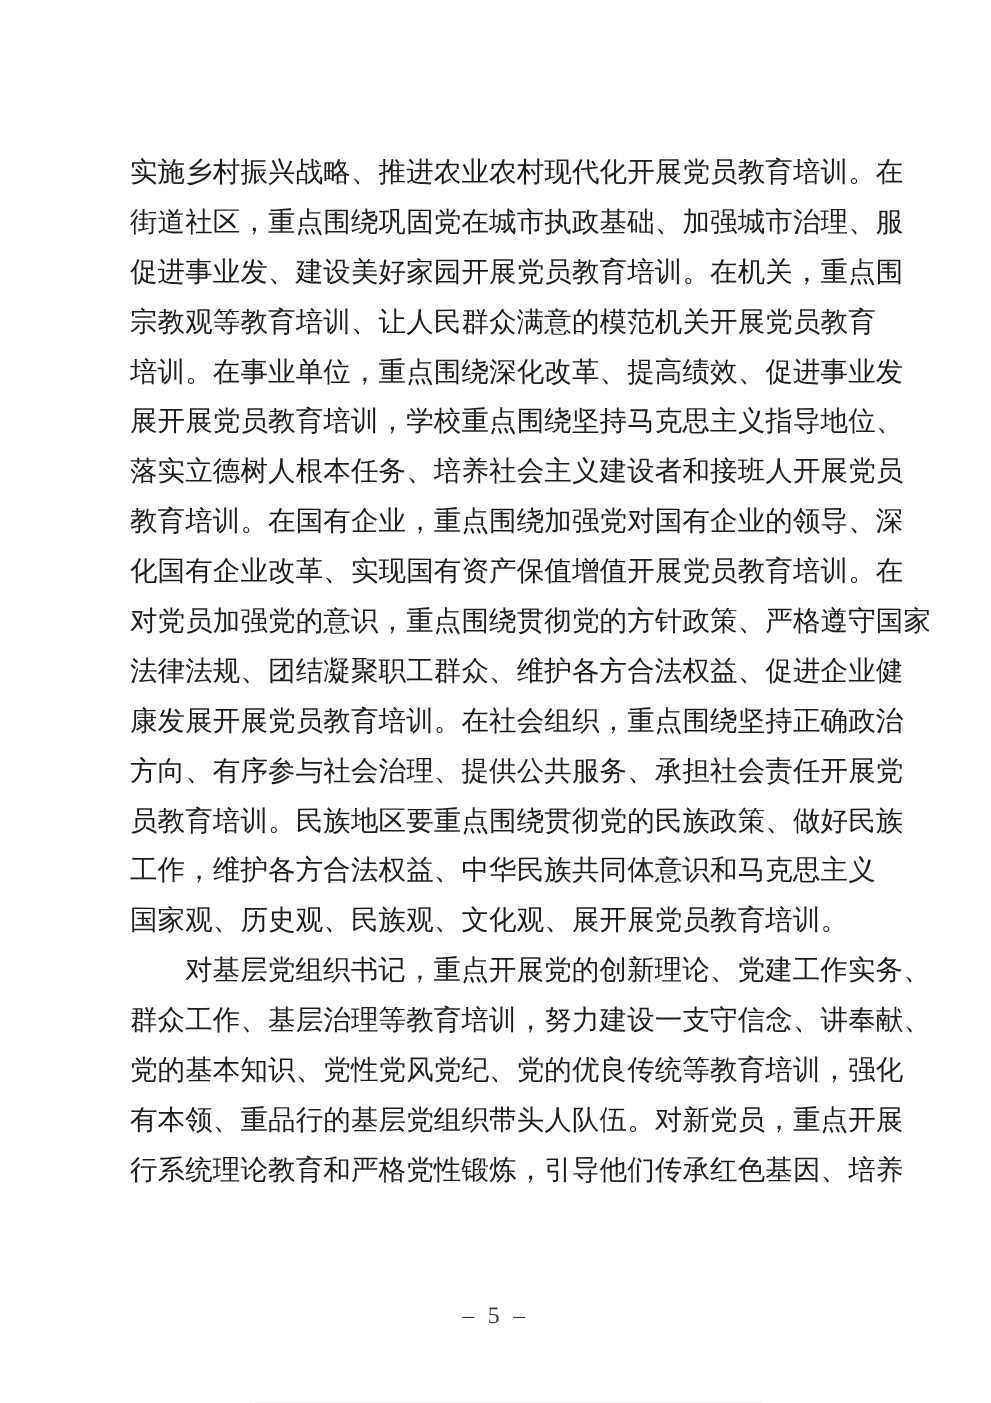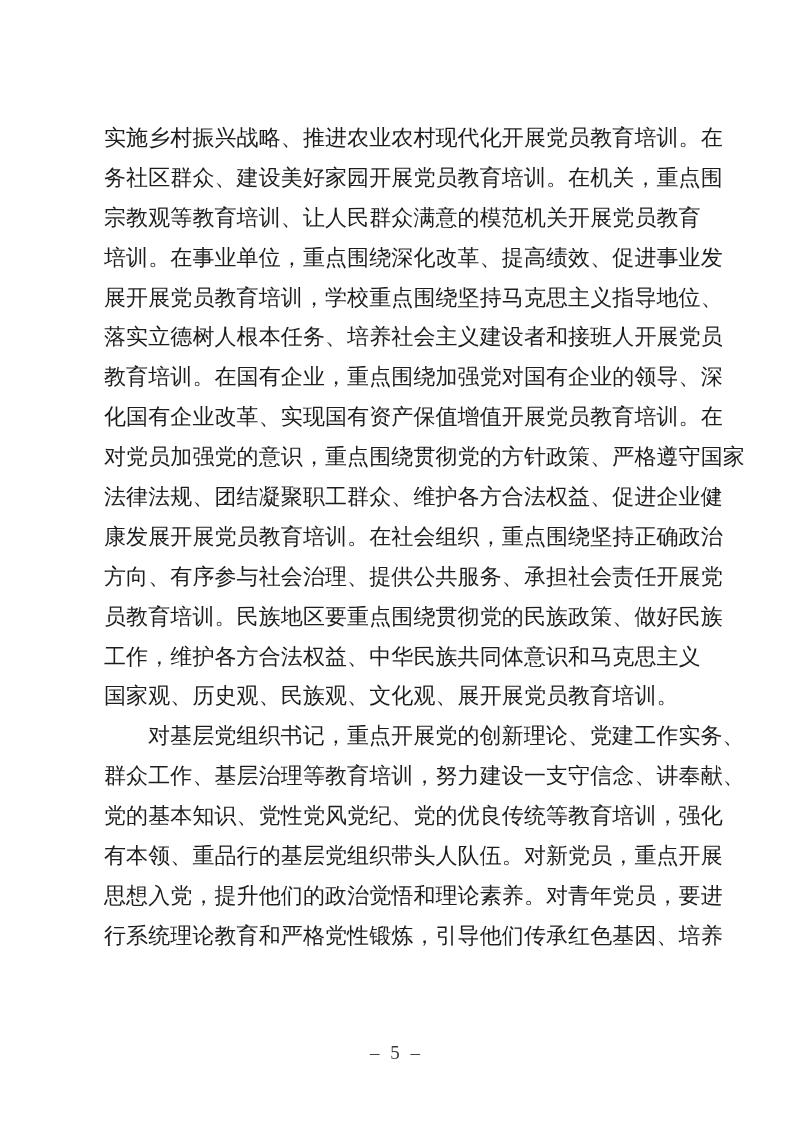--- a/index.html
+++ b/index.html
@@ -47,41 +47,41 @@
 </style>
 </head>
 <body>
 
 <div class="page">
 
   <div class="text-block">
 
     <div>
       <div class="line">实施乡村振兴战略、推进农业农村现代化开展党员教育培训。在</div>
-      <div class="line">务社区群众、建设美好家园开展党员教育培训。在机关，重点围</div>
+      <div class="line">街道社区，重点围绕巩固党在城市执政基础、加强城市治理、服</div>
+      <div class="line">促进事业发、建设美好家园开展党员教育培训。在机关，重点围</div>
       <div class="line">宗教观等教育培训、让人民群众满意的模范机关开展党员教育</div>
       <div class="line">培训。在事业单位，重点围绕深化改革、提高绩效、促进事业发</div>
       <div class="line">展开展党员教育培训，学校重点围绕坚持马克思主义指导地位、</div>
       <div class="line">落实立德树人根本任务、培养社会主义建设者和接班人开展党员</div>
       <div class="line">教育培训。在国有企业，重点围绕加强党对国有企业的领导、深</div>
       <div class="line">化国有企业改革、实现国有资产保值增值开展党员教育培训。在</div>
       <div class="line">对党员加强党的意识，重点围绕贯彻党的方针政策、严格遵守国家</div>
       <div class="line">法律法规、团结凝聚职工群众、维护各方合法权益、促进企业健</div>
       <div class="line">康发展开展党员教育培训。在社会组织，重点围绕坚持正确政治</div>
       <div class="line">方向、有序参与社会治理、提供公共服务、承担社会责任开展党</div>
       <div class="line">员教育培训。民族地区要重点围绕贯彻党的民族政策、做好民族</div>
       <div class="line">工作，维护各方合法权益、中华民族共同体意识和马克思主义</div>
       <div class="line">国家观、历史观、民族观、文化观、展开展党员教育培训。</div>
     </div>
 
     <div>
       <div class="line indent">对基层党组织书记，重点开展党的创新理论、党建工作实务、</div>
       <div class="line">群众工作、基层治理等教育培训，努力建设一支守信念、讲奉献、</div>
       <div class="line">党的基本知识、党性党风党纪、党的优良传统等教育培训，强化</div>
       <div class="line">有本领、重品行的基层党组织带头人队伍。对新党员，重点开展</div>
-      <div class="line">思想入党，提升他们的政治觉悟和理论素养。对青年党员，要进</div>
       <div class="line">行系统理论教育和严格党性锻炼，引导他们传承红色基因、培养</div>
     </div>
   </div>
 
   <div class="footer">– 5 –</div>
 
 </div>
 
 </body></html>

